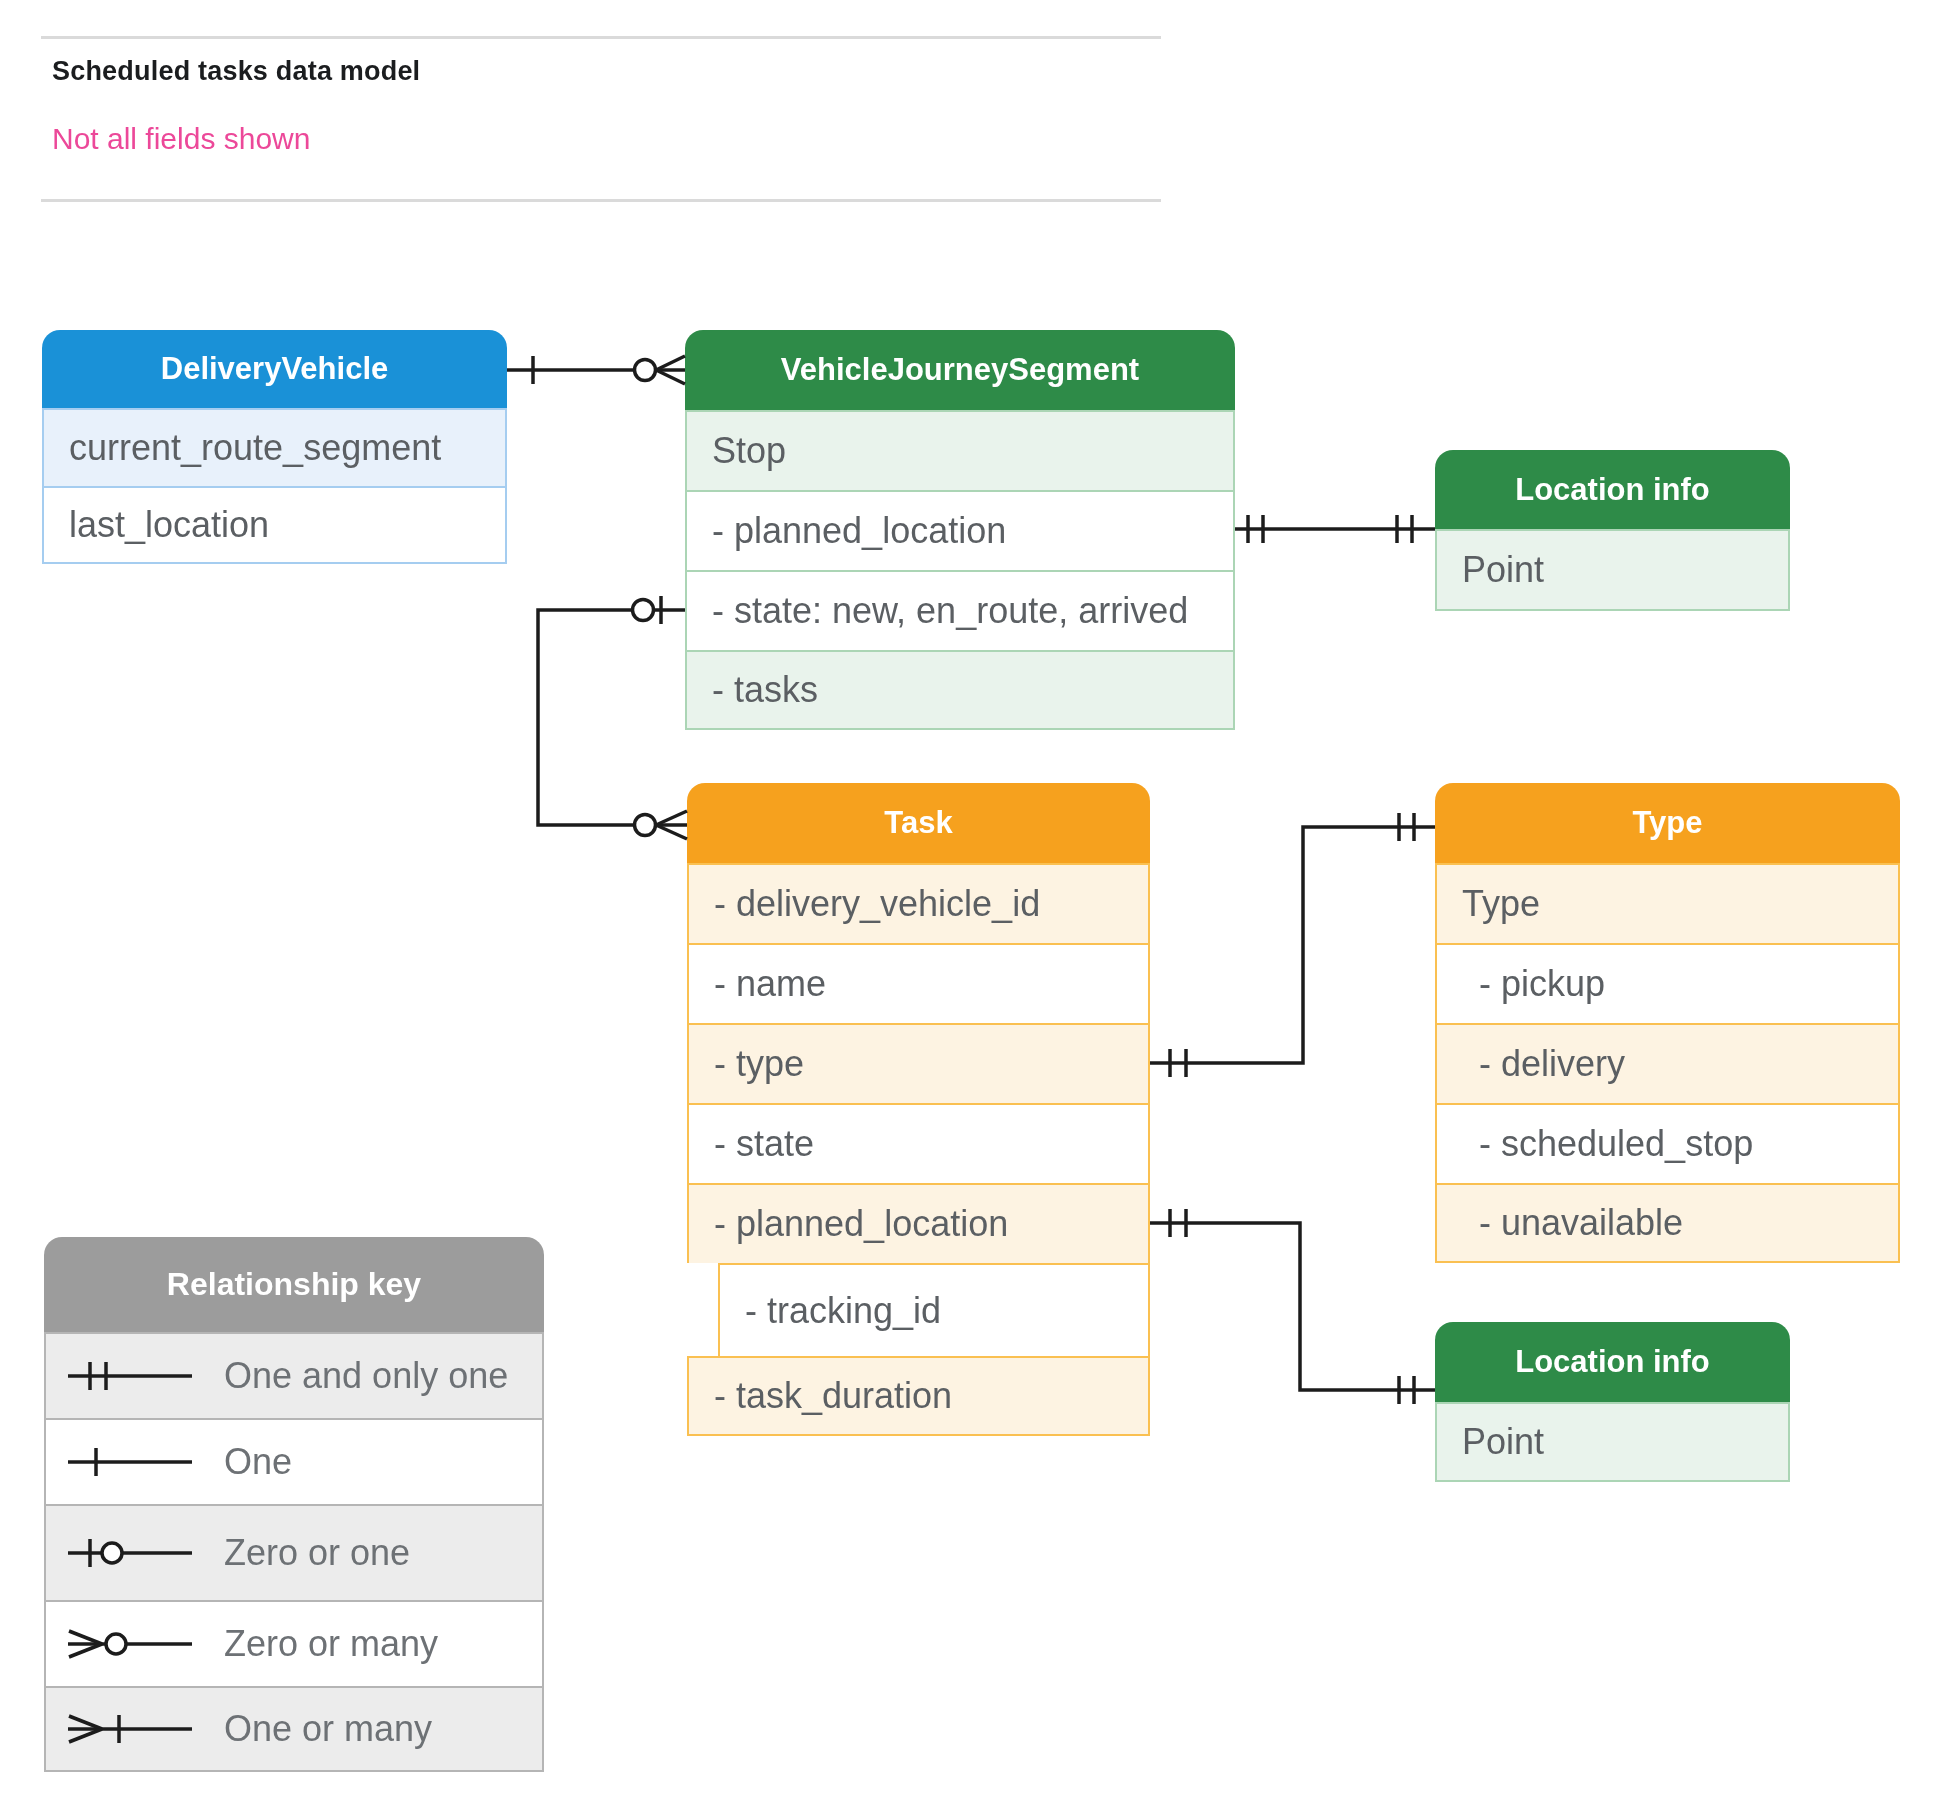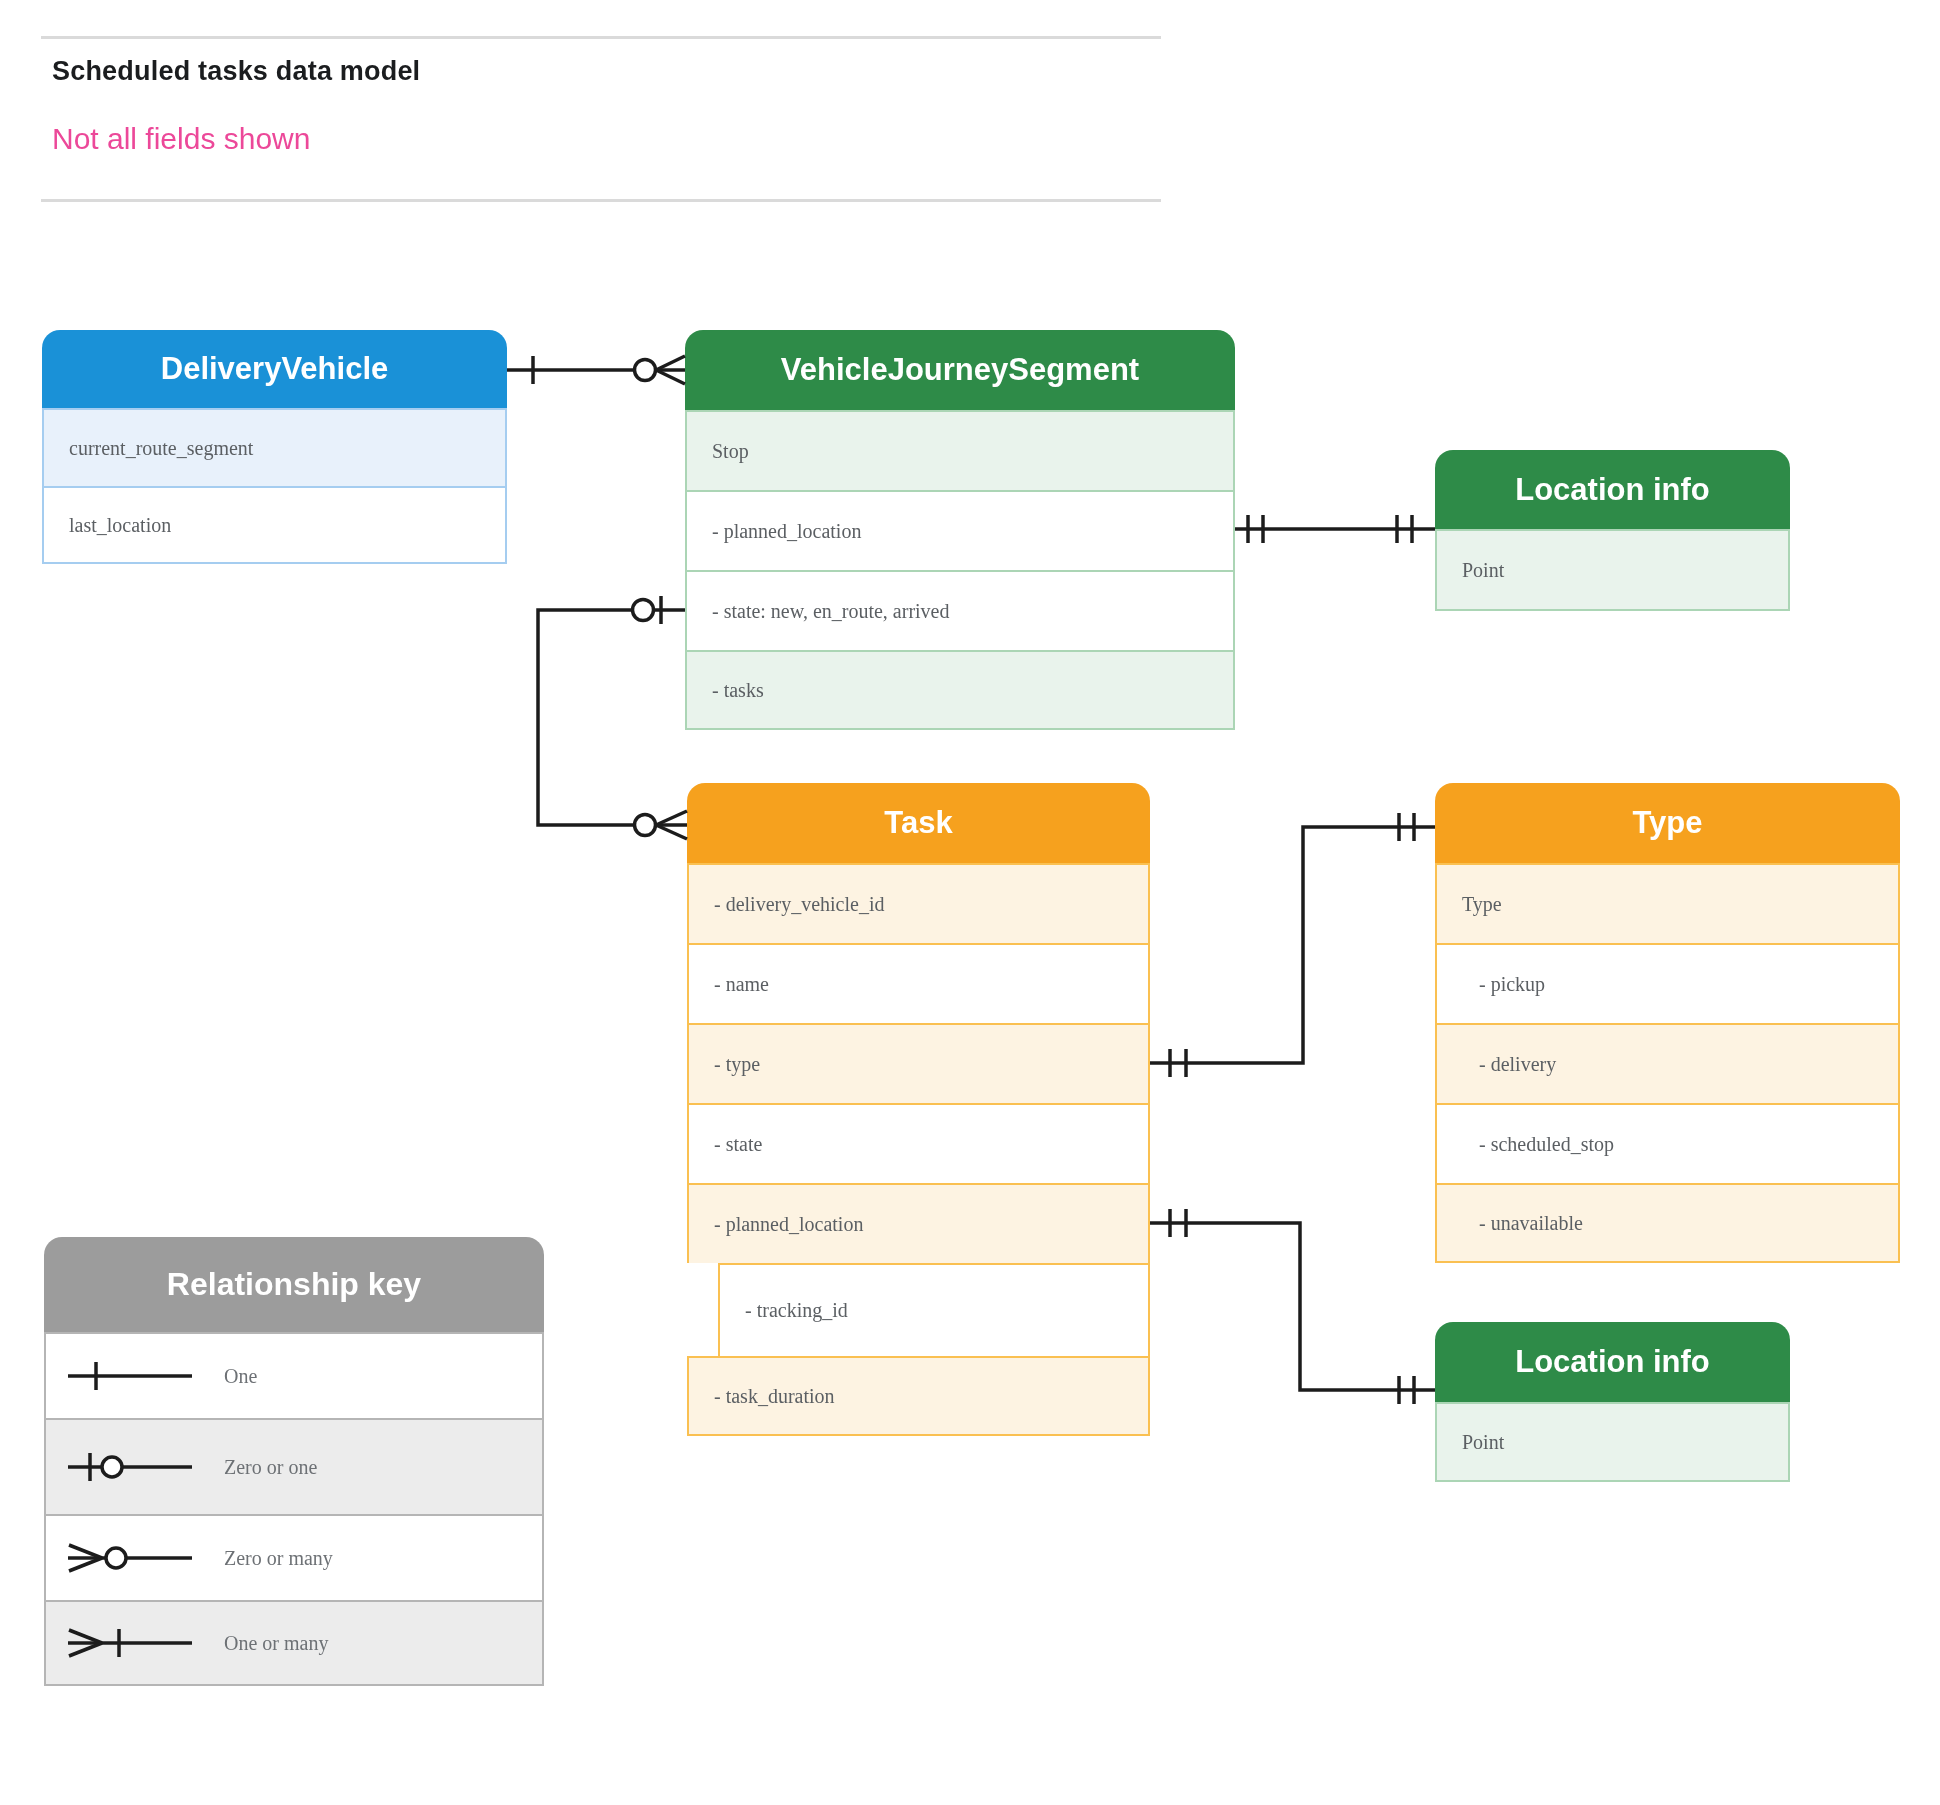--- a/index.html
+++ b/index.html
@@ -13,24 +13,23 @@
 
   
   .entity{position:absolute;box-sizing:border-box;}
   .ehead{
     box-sizing:border-box;display:flex;align-items:center;justify-content:center;
     color:#ffffff;font-size:31px;font-weight:bold;
     border-radius:18px 18px 0 0;position:relative;z-index:2;
   }
   .erow{
     box-sizing:border-box;display:flex;align-items:center;
-    font-size:20px;color:#5b5f63;padding-left:25px;
+    font-size:36px;color:#5b5f63;padding-left:25px;
     border-left:2px solid var(--bd);border-right:2px solid var(--bd);border-top:2px solid var(--bd);
     background:#ffffff;
-    font-family:Liberation Serif, serif;
   }
   .erow:last-child{border-bottom:2px solid var(--bd);}
   .erow.tint{background:var(--tint);}
   .erow.indent{padding-left:42px;}
 
   .t-blue  {--hd:#1a91d7;--bd:#a5cdf0;--tint:#e8f1fb;}
   .t-green {--hd:#2e8b48;--bd:#abd5b5;--tint:#e9f3ec;}
   .t-orange{--hd:#f6a11e;--bd:#fac051;--tint:#fdf3e2;}
   .t-gray  {--hd:#9c9c9c;--bd:#b5b5b5;--tint:#ececec;}
   .ehead{background:var(--hd);}
@@ -94,20 +93,30 @@
   </div>
 
   <div class="entity t-green" style="left:1435px;top:1322px;width:355px;">
     <div class="ehead" style="height:80px;">Location info</div>
     <div class="erow tint" style="height:80px;">Point</div>
   </div>
 
   <div class="entity t-gray" style="left:44px;top:1237px;width:500px;">
     <div class="ehead" style="height:95px;font-size:32px;">Relationship key</div>
 
+    <div class="erow tint krow" style="height:86px;">
+      <svg class="ksym" width="132" height="40" viewBox="0 0 132 40">
+        <g stroke="#1c1c1c" stroke-width="3.5" fill="none">
+          <line x1="2" y1="20" x2="126" y2="20"></line>
+            <line x1="24" y1="6" x2="24" y2="34"></line>
+            <line x1="40" y1="6" x2="40" y2="34"></line>
+        </g>
+      </svg>
+      <span class="klabel">One and only one</span>
+    </div>
 
     <div class="erow krow" style="height:86px;">
       <svg class="ksym" width="132" height="40" viewBox="0 0 132 40">
         <g stroke="#1c1c1c" stroke-width="3.5" fill="none">
           <line x1="2" y1="20" x2="126" y2="20"></line>
             <line x1="30" y1="6" x2="30" y2="34"></line>
         </g>
       </svg>
       <span class="klabel">One</span>
     </div>

